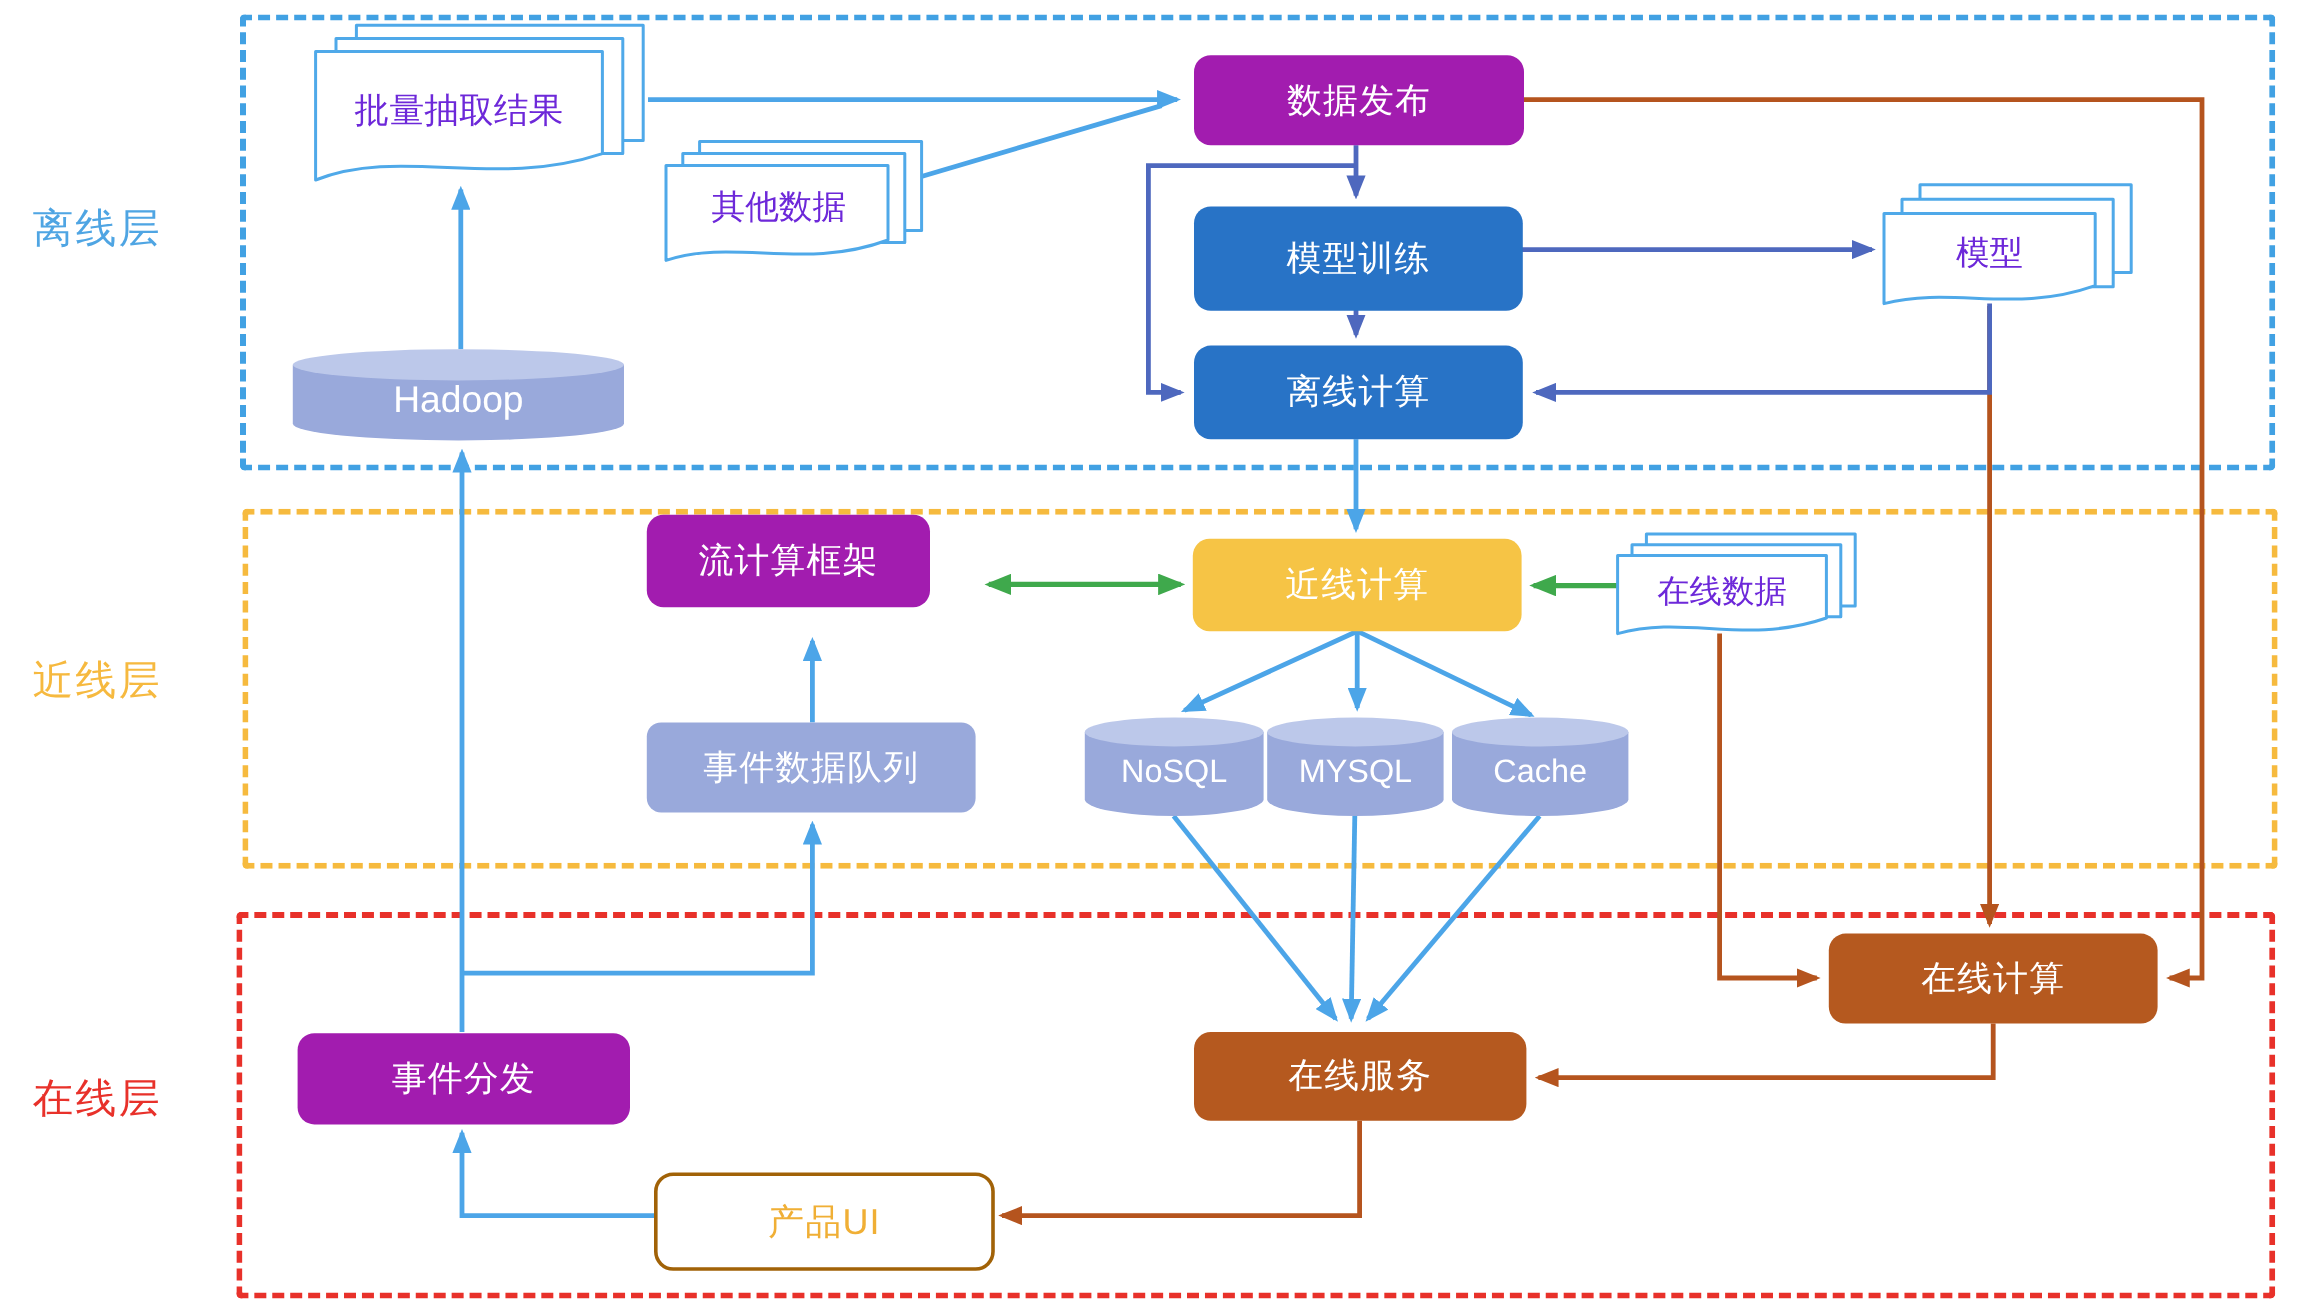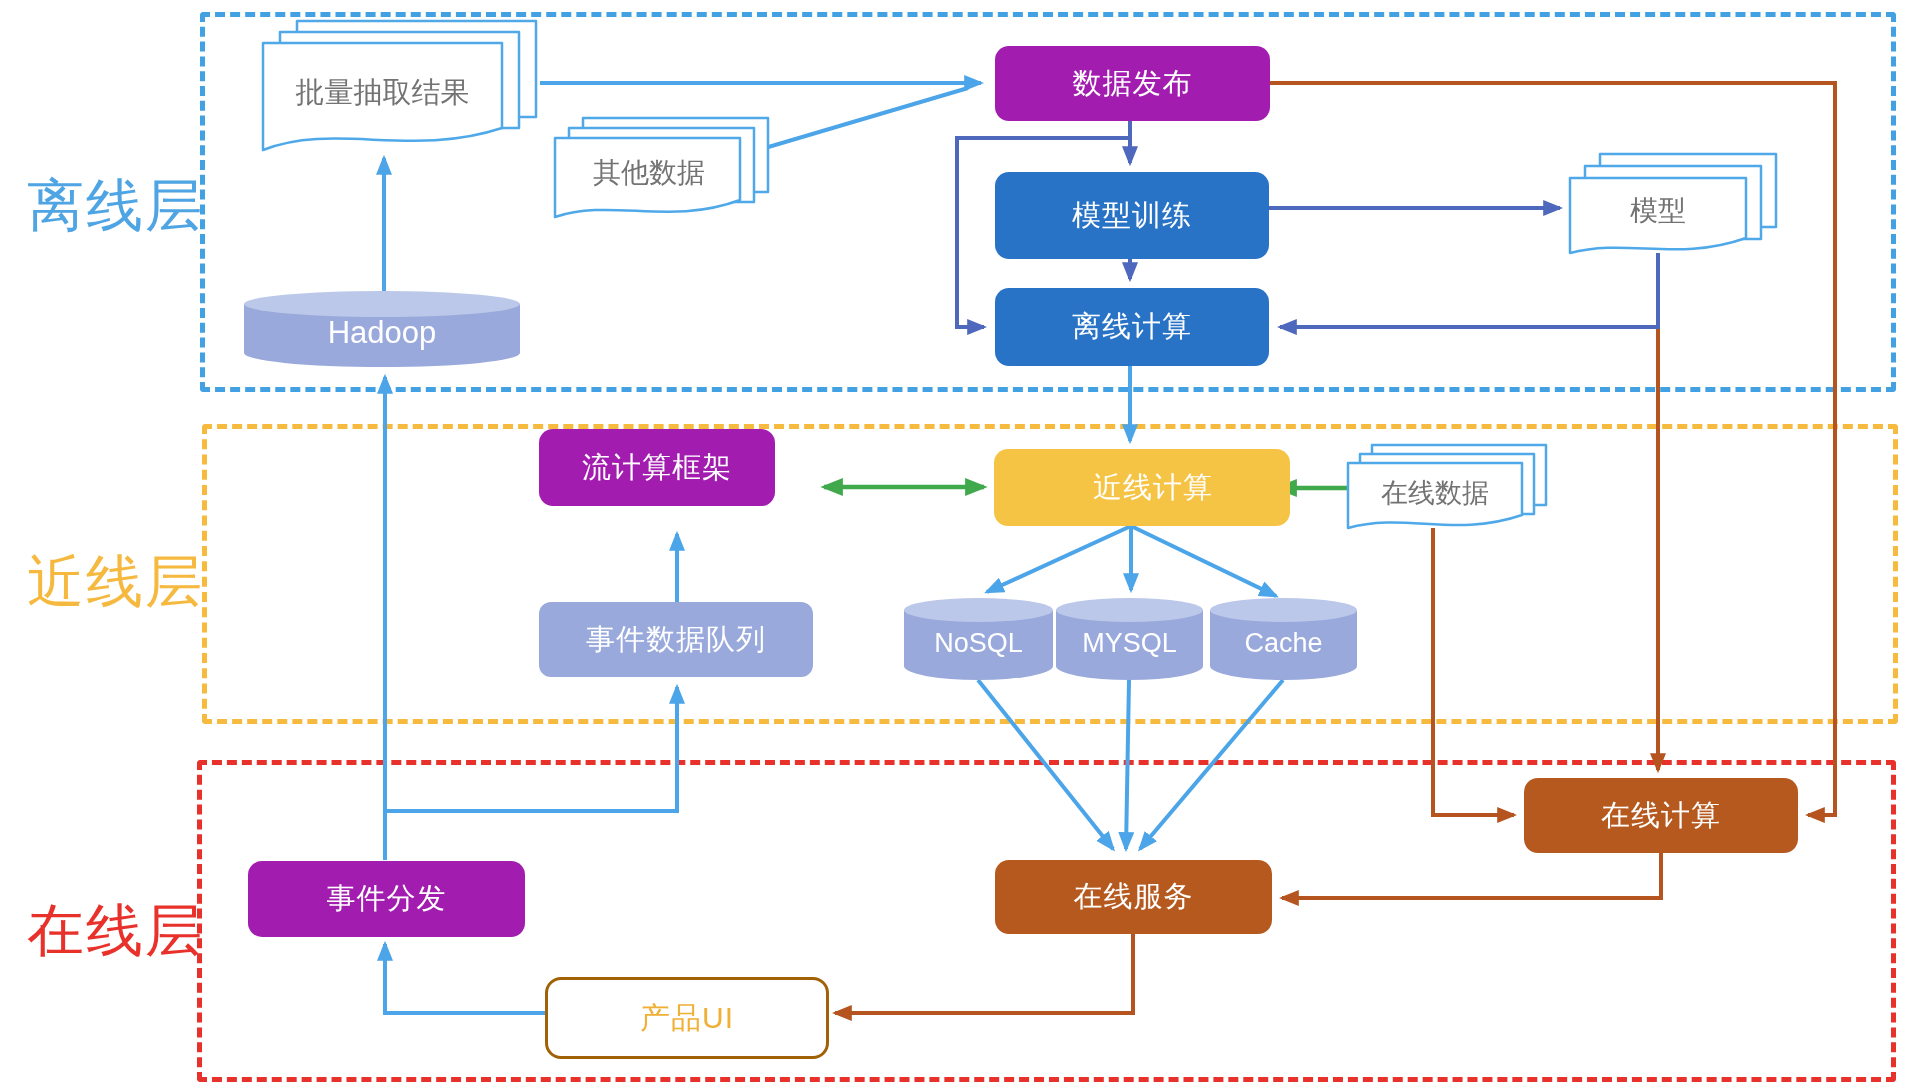--- a/index.html
+++ b/index.html
@@ -2,21 +2,21 @@
 <html><head>
 <meta charset="utf-8">
 <style>
   html,body{margin:0;padding:0;background:#fff;}
   .canvas{position:relative;width:1920px;height:1089px;background:#fff;overflow:hidden;
           font-family:"Liberation Sans","DejaVu Sans",sans-serif;}
   .layer{position:absolute;border:5px dashed;border-radius:4px;z-index:1;background:transparent;}
   .layer.offline{left:200px;top:12px;width:1686px;height:370px;border-color:#41A1E3;}
   .layer.nearline{left:202px;top:424px;width:1686px;height:290px;border-color:#F6BA3E;}
   .layer.online{left:197px;top:760px;width:1689px;height:312px;border-color:#E8312A;}
-  .layer-label{position:absolute;z-index:3;font-size:57px;letter-spacing:2px;}
+  .layer-label{position:absolute;z-index:3;font-size:34px;letter-spacing:2px;}
   .wires{position:absolute;left:0;top:0;z-index:2;}
   .node{position:absolute;z-index:3;display:flex;align-items:center;justify-content:center;
         color:#fff;font-size:29px;border-radius:14px;letter-spacing:1px;}
   .green{background:#a21caf;}
   .blue{background:#2873C6;}
   .yellow{background:#F6C445;}
   .brown{background:#B5591F;}
   .peri{background:#99A9DB;border-radius:12px;}
   .ui-box{background:#fff;border:3px solid #a16207;color:#F0AF35;border-radius:16px;font-size:30px;}
   .cyl{position:absolute;z-index:3;}
@@ -24,21 +24,21 @@
   .cyl .body{position:absolute;left:0;right:0;bottom:0;background:#99A9DB;
              border-radius:0 0 50% 50% / 0 0 14px 14px;}
   .cyl .cyl-label{position:absolute;left:0;right:0;top:0;bottom:0;display:flex;align-items:center;
                   justify-content:center;color:#fff;padding-top:8px;}
   .cyl.big .cap{height:26px;}
   .cyl.big .body{top:13px;}
   .cyl.big .cyl-label{font-size:31px;}
   .cyl.small .cap{height:24px;}
   .cyl.small .body{top:12px;}
   .cyl.small .cyl-label{font-size:27px;}
-  .doc-label{position:absolute;z-index:3;color:#737373;display:flex;align-items:center;
+  .doc-label{position:absolute;z-index:3;color:#6d28d9;display:flex;align-items:center;
              justify-content:center;font-size:29px;}
 </style>
 </head>
 <body>
 
 <div class="canvas">
 
   <div class="layer offline"></div>
   <div class="layer nearline"></div>
   <div class="layer online"></div>
@@ -135,21 +135,21 @@
     </div>
   <div class="node blue" style="left:995px;top:172px;width:274px;height:87px;">
       <span>模型训练</span>
     </div>
   <div class="node blue" style="left:995px;top:288px;width:274px;height:78px;">
       <span>离线计算</span>
     </div>
   <div class="node green" style="left:539px;top:429px;width:236px;height:77px;">
       <span>流计算框架</span>
     </div>
-  <div class="node yellow" style="left:994px;top:449px;width:274px;height:77px;padding-left:22px;">
+  <div class="node yellow" style="left:994px;top:449px;width:274px;height:77px;">
       <span>近线计算</span>
     </div>
   <div class="node peri" style="left:539px;top:602px;width:274px;height:75px;">
       <span>事件数据队列</span>
     </div>
   <div class="node brown" style="left:1524px;top:778px;width:274px;height:75px;">
       <span>在线计算</span>
     </div>
   <div class="node green" style="left:248px;top:861px;width:277px;height:76px;">
       <span>事件分发</span>

